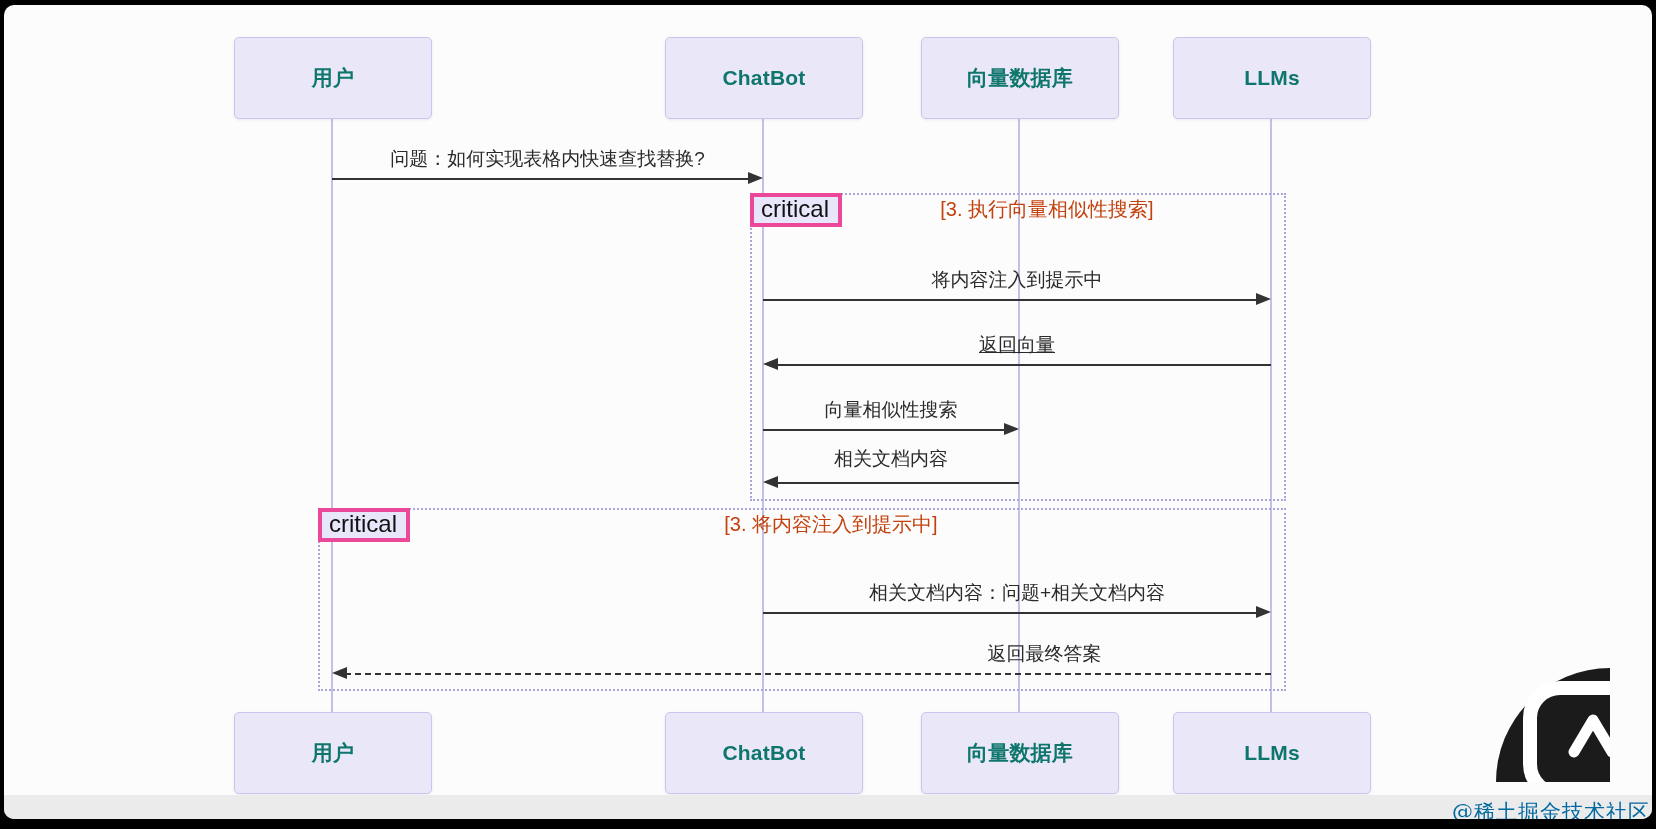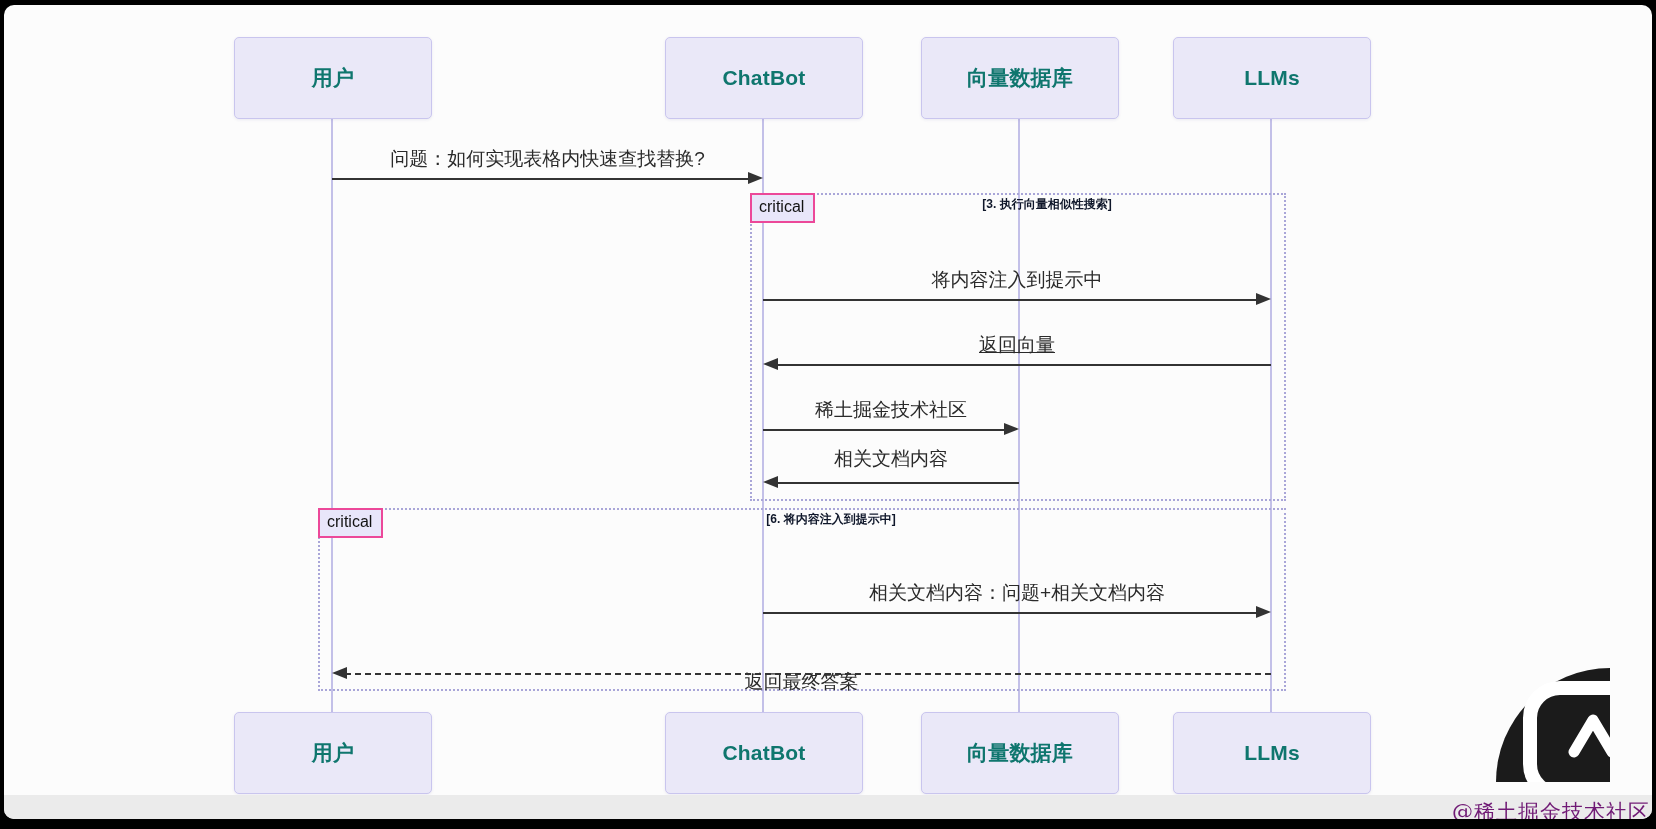--- a/index.html
+++ b/index.html
@@ -17,73 +17,73 @@
   .actor-box{
     position:absolute;width:196px;height:80px;border-radius:5px;
     background:var(--actor-fill);border:1px solid var(--actor-border);
     box-shadow:0 1px 3px rgba(80,70,150,0.10);
     display:flex;align-items:center;justify-content:center;
     font-size:21px;font-weight:600;color:#0f766e;letter-spacing:.2px;
   }
   .lifeline{position:absolute;width:2px;background:var(--lifeline);}
   .frame{position:absolute;border:2px dotted var(--frame-border);}
   .frame-chip{
-    position:absolute;background:var(--chip-bg);border:2px solid #ec4899;
-    font-size:16px;font-weight:500;color:#111;padding:1px 9px 3px 7px;line-height:22px;
+    position:absolute;background:var(--chip-bg);border:4px solid #ec4899;
+    font-size:24px;font-weight:500;color:#111;padding:1px 9px 3px 7px;line-height:22px;
   }
-  .frame-title{position:absolute;text-align:center;font-size:12px;font-weight:700;color:#0f172a;}
+  .frame-title{position:absolute;text-align:center;font-size:20px;font-weight:400;color:#c2410c;}
   .msg-label{position:absolute;width:600px;text-align:center;font-size:19px;color:#2a2a2a;}
   .msg-line{position:absolute;height:0;border-top:2px solid var(--arrow);}
   .msg-line.dashed{border-top:2.4px dashed var(--arrow);}
   .arrow-head{position:absolute;width:0;height:0;}
   .arrow-head.right{border-left:15px solid var(--arrow);border-top:6px solid transparent;border-bottom:6px solid transparent;}
   .arrow-head.left{border-right:15px solid var(--arrow);border-top:6px solid transparent;border-bottom:6px solid transparent;}
   .watermark{
     position:absolute;top:798px;right:6px;width:400px;text-align:right;
     font-family:"DejaVu Serif","Liberation Serif",serif;
-    font-size:21px;color:#701a75;letter-spacing:1px;
+    font-size:21px;color:#0369a1;letter-spacing:1px;
   }
   .logo{position:absolute;left:1490px;top:662px;width:120px;height:120px;}
 </style>
 </head>
 <body>
 
 <div class="stage" style="--actor-fill: #eae8f8; --actor-border: #c9c5ee; --lifeline: #c3c0e8; --arrow: #333333; --frame-border: #a9a6d8; --chip-bg: #e8e6fa;">
   <div class="page" style="background: rgb(252, 252, 252);">
     <div class="layer">
       <div id="diagram-generated">
           <div class="lifeline" style="left: 331px; top: 117px; height: 595px;"></div>
           <div class="lifeline" style="left: 762px; top: 117px; height: 595px;"></div>
           <div class="lifeline" style="left: 1018px; top: 117px; height: 595px;"></div>
           <div class="lifeline" style="left: 1270px; top: 117px; height: 595px;"></div>
           <div class="frame" style="left: 750px; top: 193px; width: 532px; height: 304px;"></div>
           <div class="frame-chip" style="left: 750px; top: 193px;">critical</div>
           <div class="frame-title" style="left: 812px; top: 196px; width: 470px;">[3. 执行向量相似性搜索]</div>
           <div class="frame" style="left: 318px; top: 508px; width: 964px; height: 179px;"></div>
           <div class="frame-chip" style="left: 318px; top: 508px;">critical</div>
-          <div class="frame-title" style="left: 380px; top: 511px; width: 902px;">[6. 将内容注入到提示中]</div>
+          <div class="frame-title" style="left: 380px; top: 511px; width: 902px;">[3. 将内容注入到提示中]</div>
           <div class="msg-label" style="left: 247.5px; top: 146px;">问题：如何实现表格内快速查找替换?</div>
           <div class="msg-line" style="left: 332px; top: 178px; width: 418px;"></div>
           <div class="arrow-head right" style="left: 748px; top: 172px;"></div>
           <div class="msg-label" style="left: 717px; top: 267px;">将内容注入到提示中</div>
           <div class="msg-line" style="left: 763px; top: 299px; width: 495px;"></div>
           <div class="arrow-head right" style="left: 1256px; top: 293px;"></div>
           <div class="msg-label" style="left: 717px; top: 332px; text-decoration: underline;">返回向量</div>
           <div class="msg-line" style="left: 776px; top: 364px; width: 495px;"></div>
           <div class="arrow-head left" style="left: 763px; top: 358px;"></div>
-          <div class="msg-label" style="left: 591px; top: 397px;">稀土掘金技术社区</div>
+          <div class="msg-label" style="left: 591px; top: 397px;">向量相似性搜索</div>
           <div class="msg-line" style="left: 763px; top: 429px; width: 243px;"></div>
           <div class="arrow-head right" style="left: 1004px; top: 423px;"></div>
           <div class="msg-label" style="left: 591px; top: 446px;">相关文档内容</div>
           <div class="msg-line" style="left: 776px; top: 482px; width: 243px;"></div>
           <div class="arrow-head left" style="left: 763px; top: 476px;"></div>
           <div class="msg-label" style="left: 717px; top: 580px;">相关文档内容：问题+相关文档内容</div>
           <div class="msg-line" style="left: 763px; top: 612px; width: 495px;"></div>
           <div class="arrow-head right" style="left: 1256px; top: 606px;"></div>
-          <div class="msg-label" style="left: 501.5px; top: 669px;">返回最终答案</div>
+          <div class="msg-label" style="left: 501.5px; top: 641px; text-align: right;">返回最终答案</div>
           <div class="msg-line dashed" style="left: 345px; top: 673px; width: 926px;"></div>
           <div class="arrow-head left" style="left: 332px; top: 667px;"></div>
           <div class="actor-box" style="left: 234px; top: 37px;">用户</div>
           <div class="actor-box" style="left: 234px; top: 712px;">用户</div>
           <div class="actor-box" style="left: 665px; top: 37px;">ChatBot</div>
           <div class="actor-box" style="left: 665px; top: 712px;">ChatBot</div>
           <div class="actor-box" style="left: 921px; top: 37px;">向量数据库</div>
           <div class="actor-box" style="left: 921px; top: 712px;">向量数据库</div>
           <div class="actor-box" style="left: 1173px; top: 37px;">LLMs</div>
           <div class="actor-box" style="left: 1173px; top: 712px;">LLMs</div>

